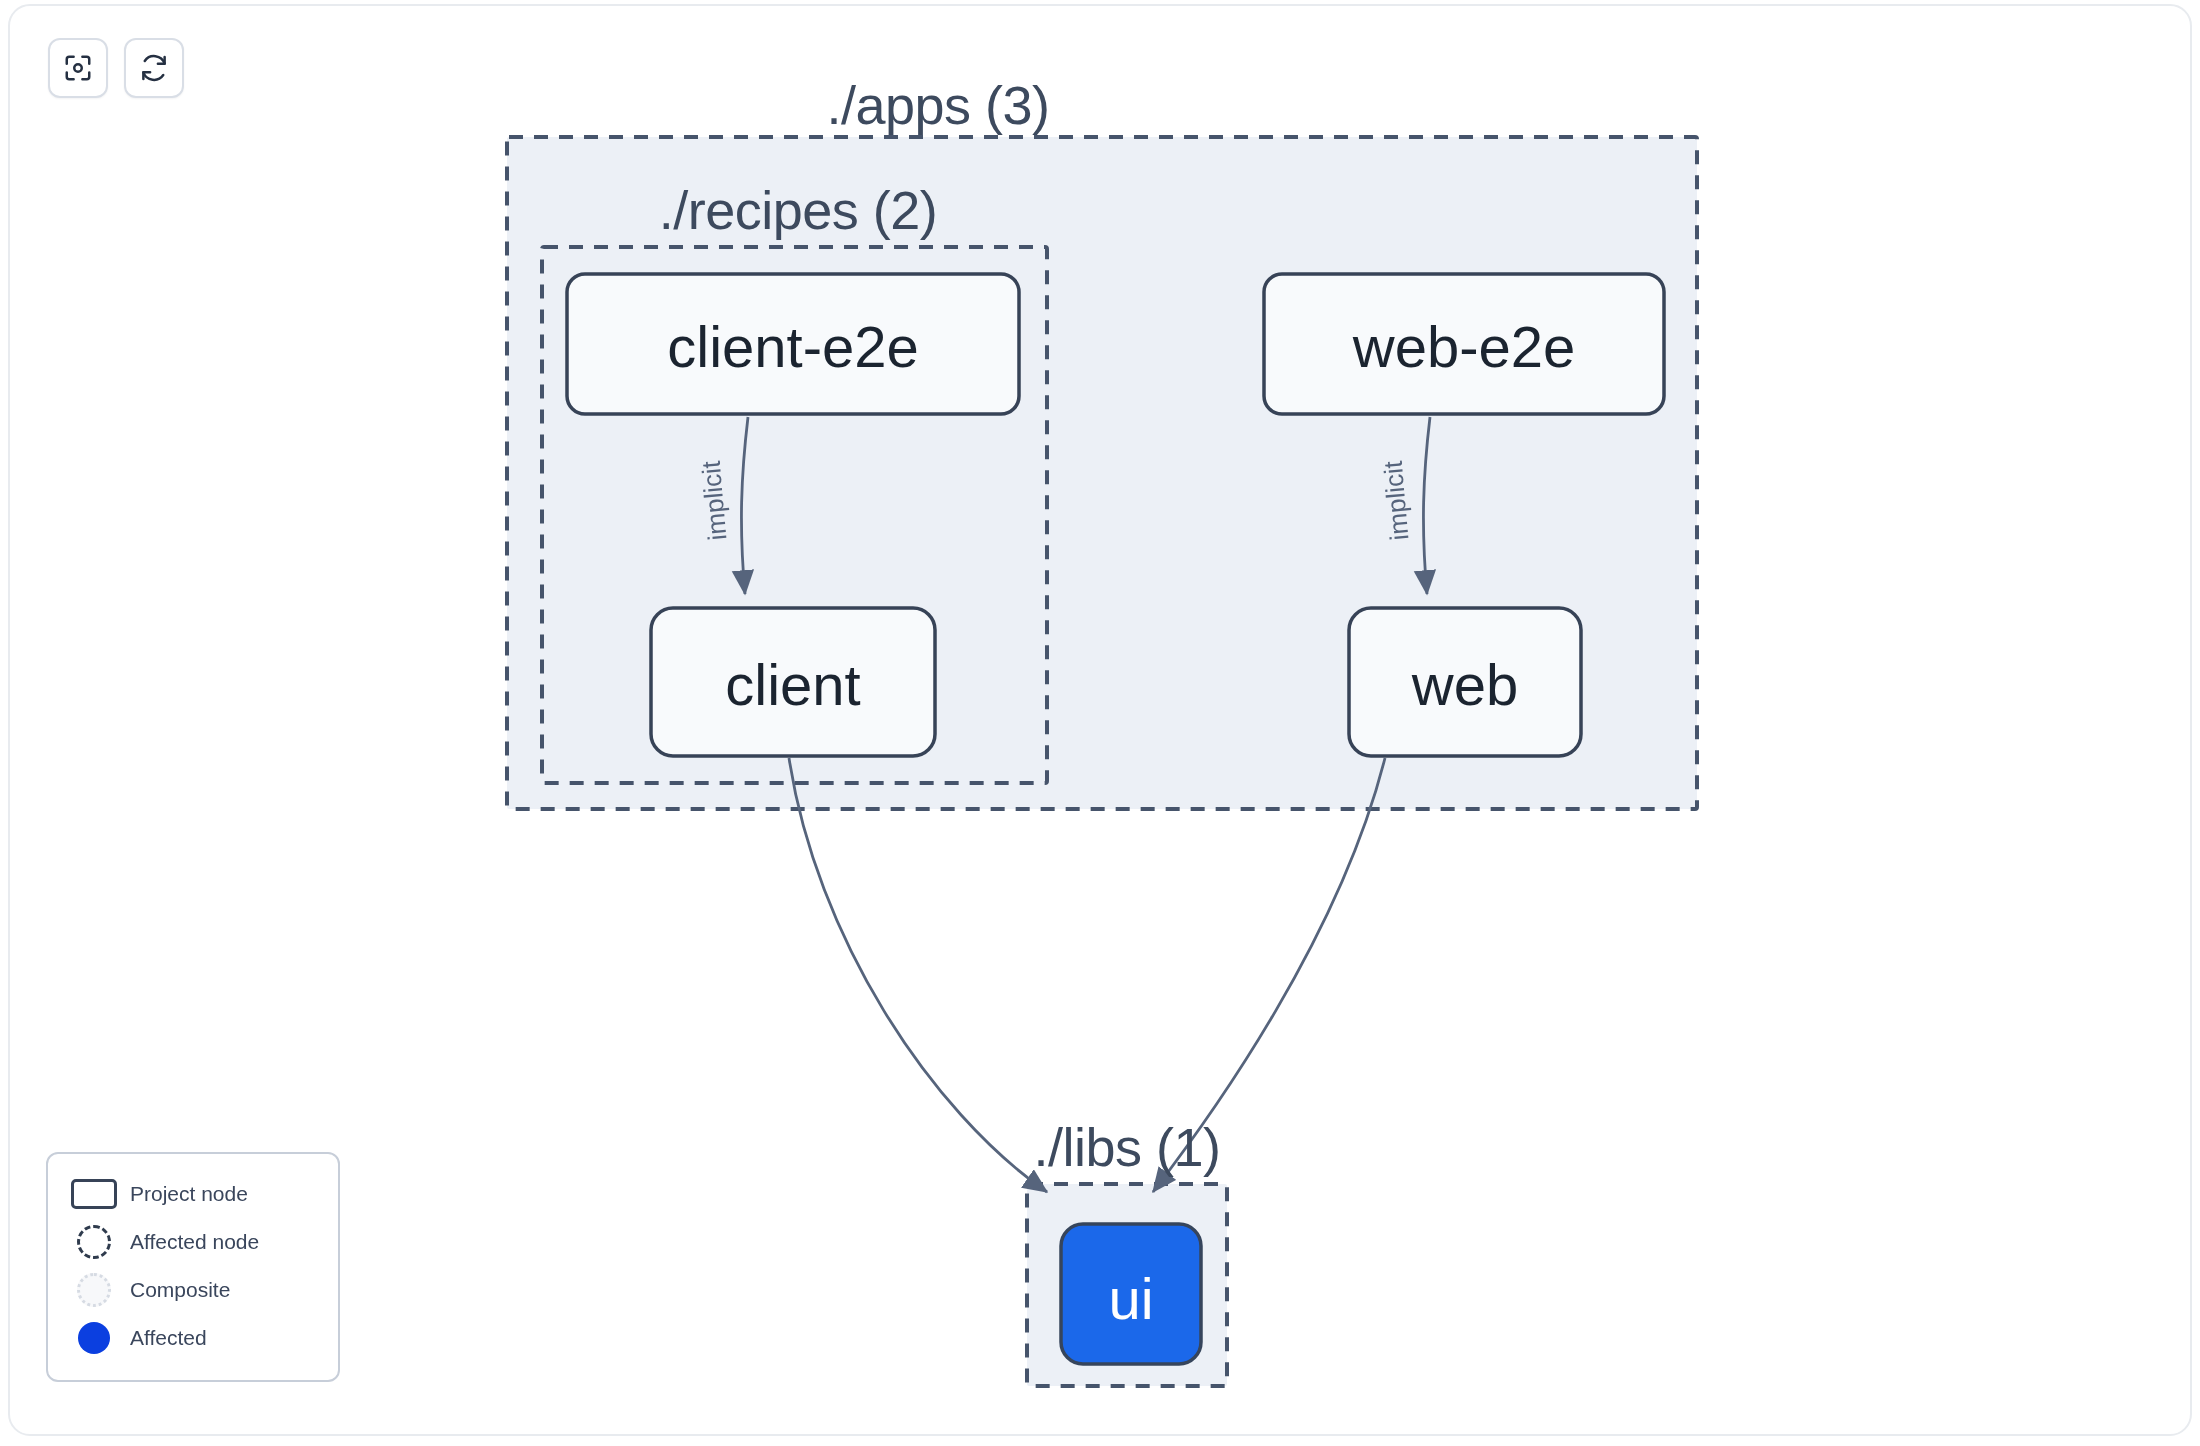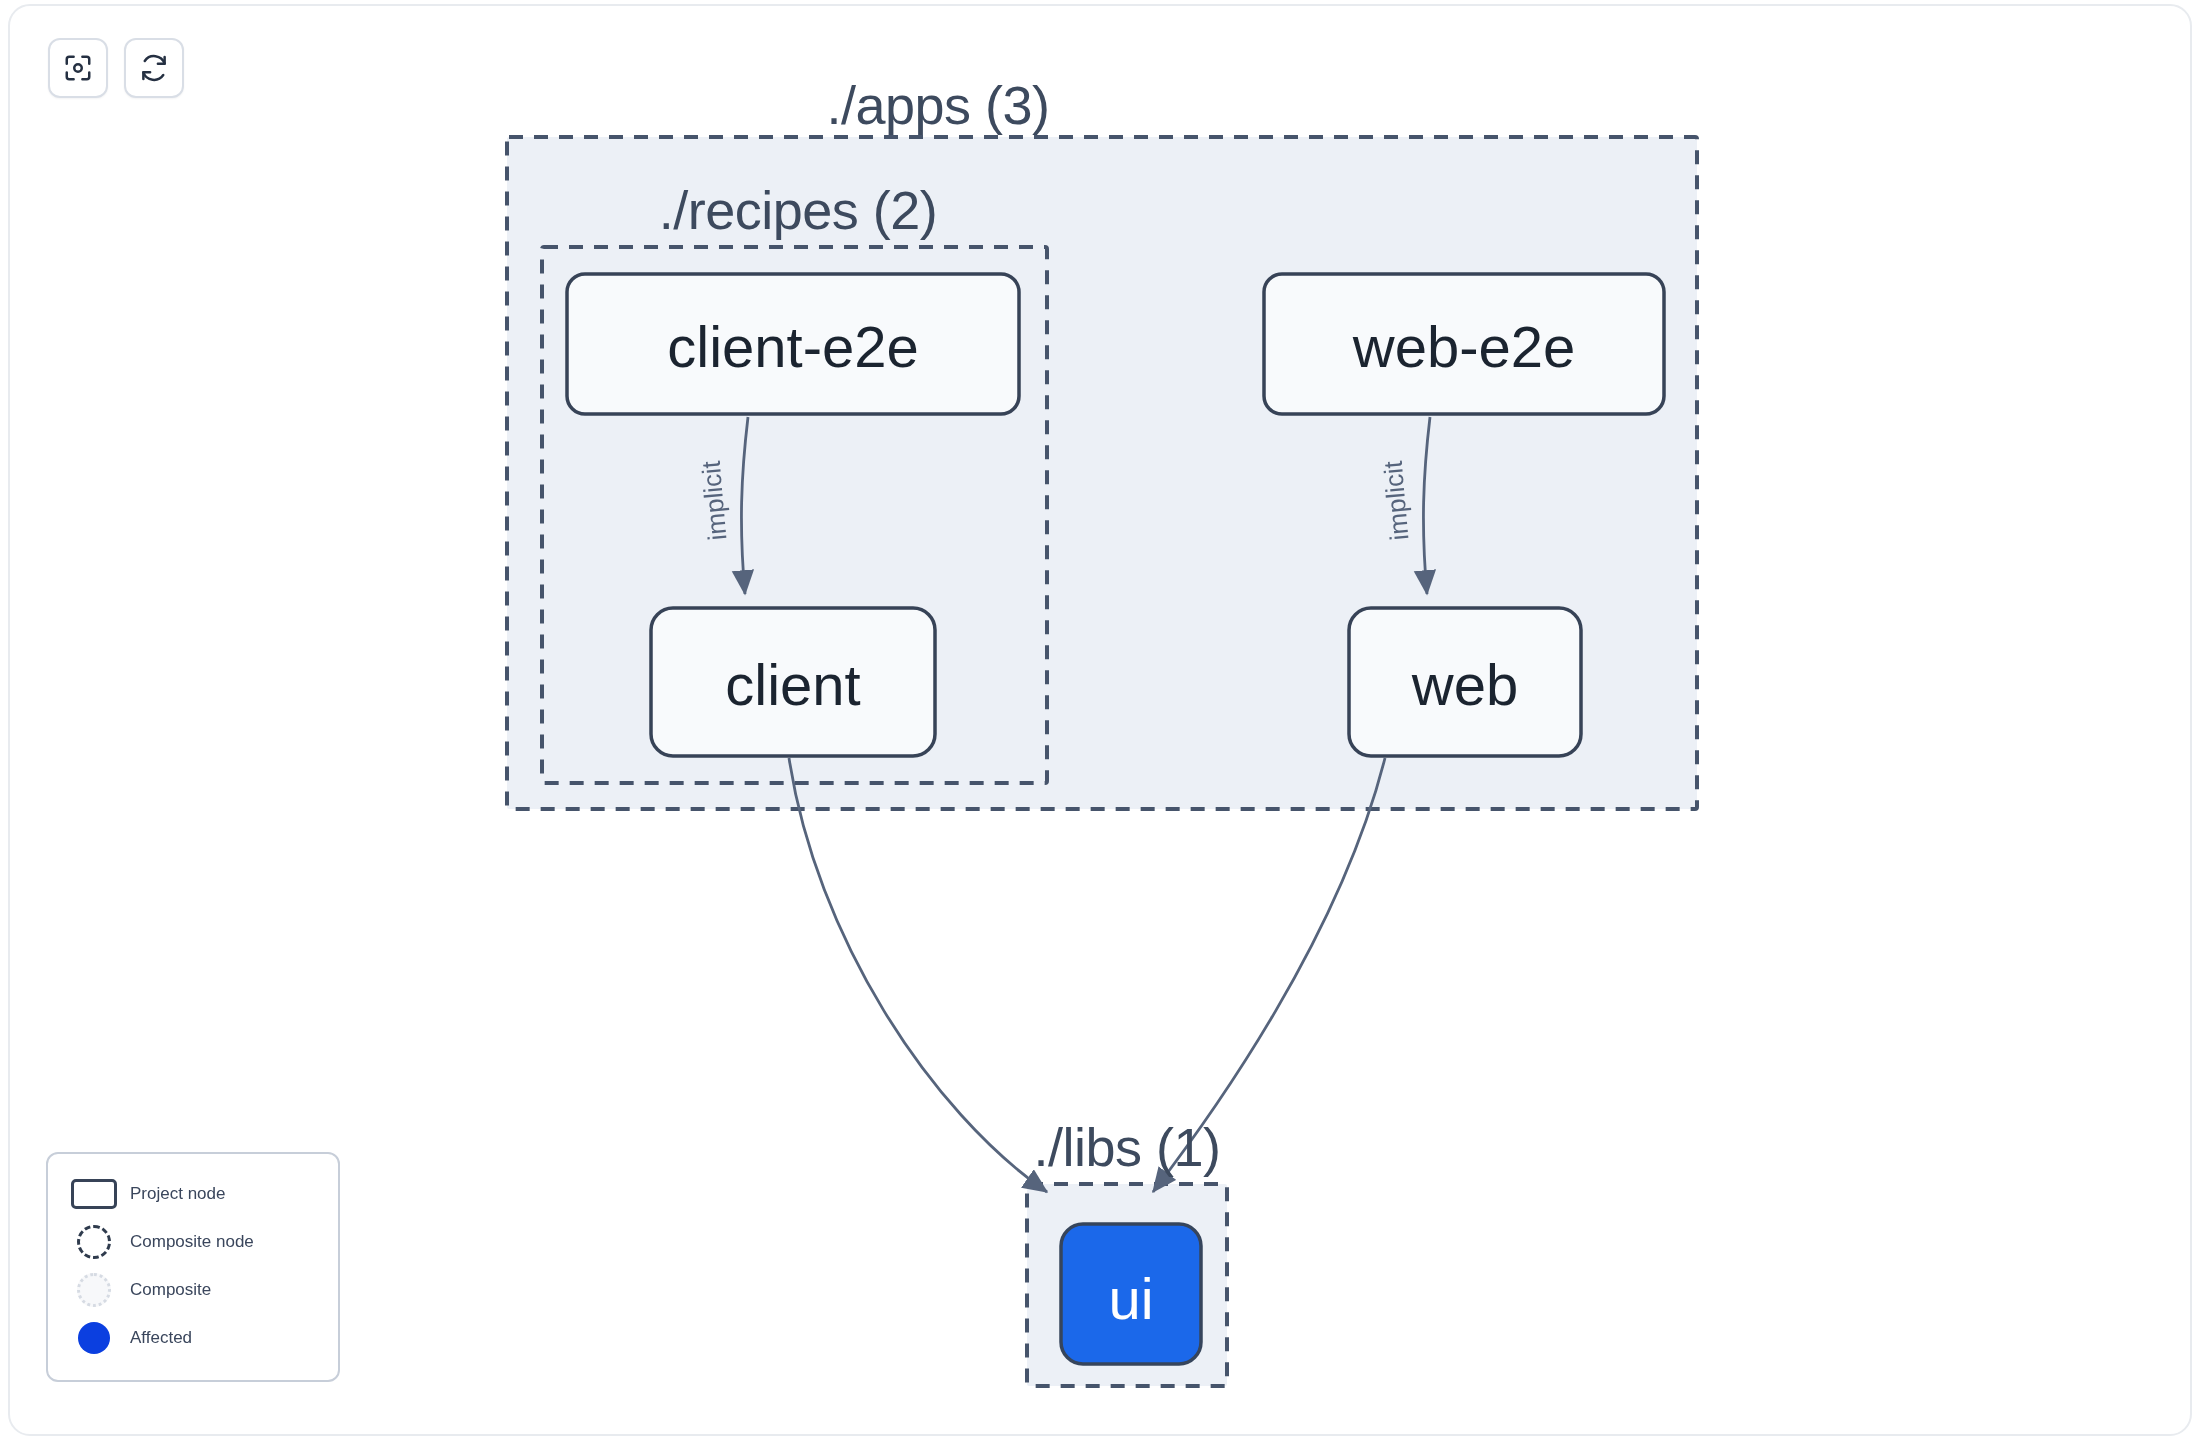--- a/index.html
+++ b/index.html
@@ -155,21 +155,21 @@
     box-sizing: border-box;
   }
   .sw-touched {
     width: 32px;
     height: 32px;
     border-radius: 50%;
     background: #0b3fe0;
   }
   .legend-text {
     font-family: "Liberation Sans", sans-serif;
-    font-size: 17px;
+    font-size: 21px;
     color: #3a465c;
     padding-left: 8px;
     white-space: nowrap;
   }
 </style>
 </head>
 <body>
 
 <div id="root">
   <div class="canvas-panel">
@@ -271,21 +271,21 @@
         <span class="legend-swatch">
           <span class="sw-project"></span>
         </span>
         <span class="legend-text">Project node</span>
       </div>
 
       <div class="legend-row">
         <span class="legend-swatch">
           <span class="sw-composite"></span>
         </span>
-        <span class="legend-text">Composite node</span>
+        <span class="legend-text">Affected node</span>
       </div>
 
       <div class="legend-row">
         <span class="legend-swatch">
           <span class="sw-affected"></span>
         </span>
         <span class="legend-text">Composite</span>
       </div>
 
       <div class="legend-row">

